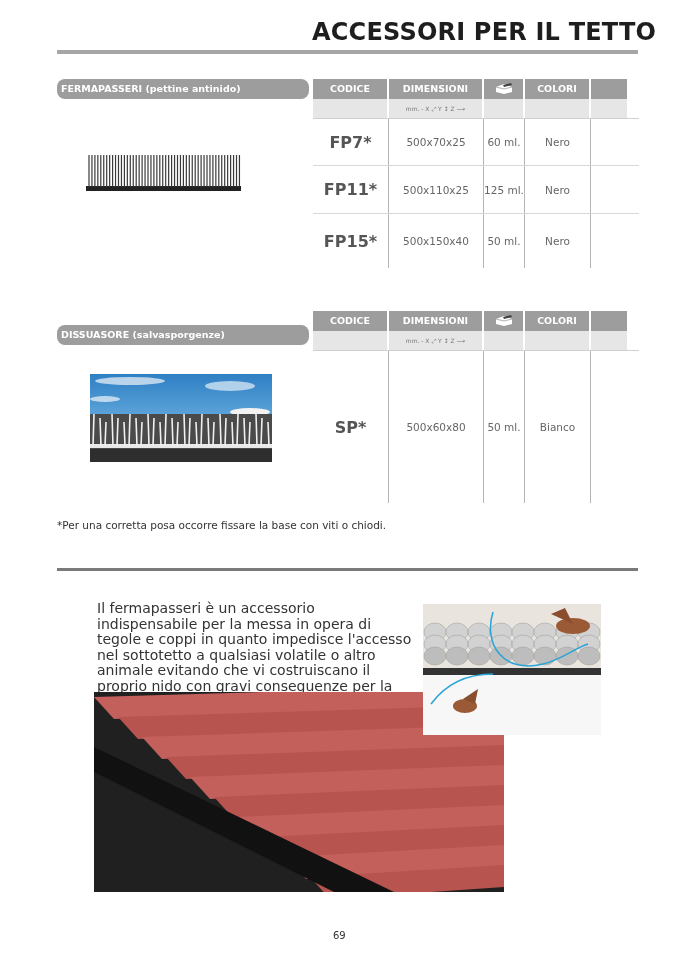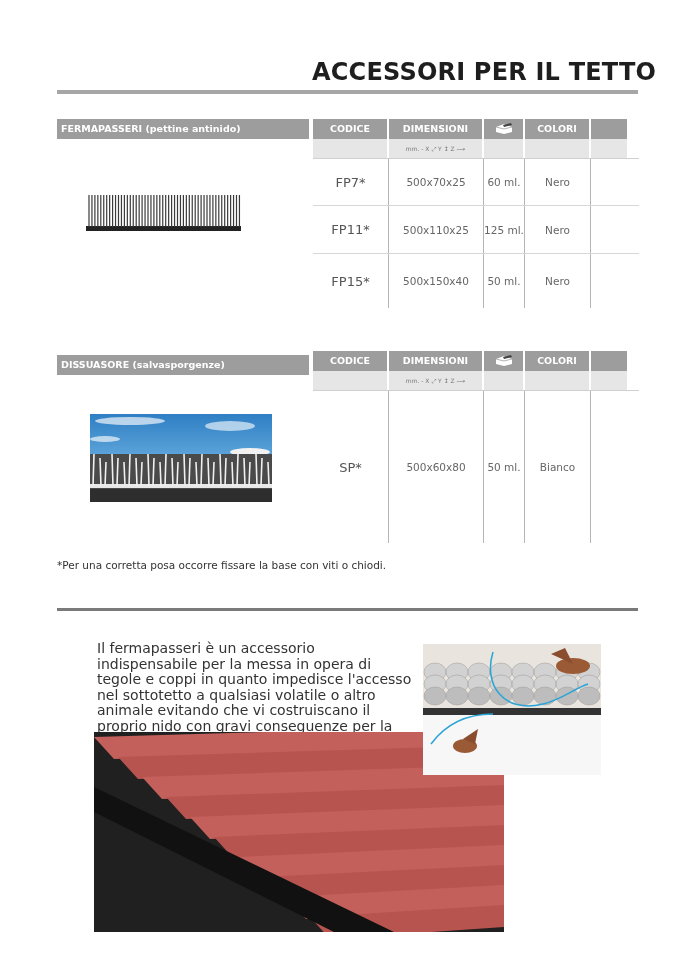--- a/index.html
+++ b/index.html
@@ -1,31 +1,31 @@
 <!DOCTYPE html>
 <html><head>
 <meta charset="utf-8">
 <style>
   html,body{margin:0;padding:0;background:#fff;}
   body{width:678px;height:959px;position:relative;overflow:hidden;font-family:"DejaVu Sans","Liberation Sans",sans-serif;color:#444;}
-  .abs{position:absolute;margin-top:40px;}
+  .abs{position:absolute;}
   .page-title{left:312px;top:18px;font-size:24px;font-weight:bold;color:#1e1e1e;letter-spacing:0.2px;white-space:nowrap;}
   .title-rule{left:57px;top:50px;width:581px;height:4px;background:#a6a6a6;}
 
-  .section-label{height:20px;background:#9d9d9d;color:#fff;font-size:9.5px;font-weight:bold;line-height:20px;padding-left:4px;box-sizing:border-box;}
+  .section-label{height:20px;background:#9d9d9d;color:#fff;font-size:9.5px;font-weight:bold;line-height:20px;padding-left:4px;box-sizing:border-box;border-radius:8px;}
   .tbl-head{display:flex;height:20px;}
   .tbl-head > div{background:#9d9d9d;color:#fff;font-size:9.5px;font-weight:bold;text-align:center;line-height:20px;box-sizing:border-box;border-right:2px solid #fff;}
   .tbl-sub{display:flex;height:19px;border-bottom:1px solid #d0d0d0;}
   .tbl-sub > div{background:#e6e6e6;font-size:6px;color:#777;text-align:center;line-height:19px;box-sizing:border-box;border-right:2px solid #fff;}
   .c1{width:76px;} .c2{width:95px;} .c3{width:41px;} .c4{width:66px;} .c5{width:36px;border-right:none !important;}
 
   .rows .row{display:flex;border-bottom:1px solid #d8d8d8;}
   .rows .row:last-child{border-bottom:none;}
   .rows .row > div{box-sizing:border-box;display:flex;align-items:center;justify-content:center;font-size:10.5px;color:#666;}
-  .rows .row > .c1{font-weight:normal;color:#555;font-size:13px;}
+  .rows .row > .c1{font-weight:bold;color:#555;font-size:16px;}
   .rows .row > .c1, .rows .row > .c2, .rows .row > .c3{border-right:1.5px solid #b5b5b5;}
   .rows .row > .c4{border-right:1.5px solid #b5b5b5;}
   .rows .row > .c5{border-right:none;}
 
   .box-icon{display:inline-block;position:relative;width:20px;height:13px;top:3px;}
   .footnote{left:57px;top:519px;font-size:10.5px;color:#333;white-space:nowrap;}
   .mid-rule{left:57px;top:568px;width:581px;height:3px;background:#7a7a7a;}
   .desc{left:97px;top:601px;width:315px;font-size:14px;line-height:15.5px;color:#333;}
   .page-num{left:333px;top:930px;font-size:10px;color:#333;}
 </style>
@@ -138,21 +138,21 @@
         <line x1="138.70000000000002" x2="138.70000000000002" y1="3" y2="35"></line>
         <line x1="141.65" x2="141.65" y1="3" y2="35"></line>
         <line x1="144.60000000000002" x2="144.60000000000002" y1="3" y2="35"></line>
         <line x1="147.55" x2="147.55" y1="3" y2="35"></line>
         <line x1="150.5" x2="150.5" y1="3" y2="35"></line>
         <line x1="153.45000000000002" x2="153.45000000000002" y1="3" y2="35"></line>
       </g>
   </svg>
 </div>
 
-<div class="abs section-label" style="left:57px;top:315px;width:252px;">DISSUASORE (salvasporgenze)</div>
+<div class="abs section-label" style="left:57px;top:325px;width:252px;">DISSUASORE (salvasporgenze)</div>
 
 <div class="abs" style="left:313px;top:311px;width:326px;">
   <div class="tbl-head">
     <div class="c1">CODICE</div>
     <div class="c2">DIMENSIONI</div>
     <div class="c3">
       <span class="box-icon">
         <svg width="20" height="13" viewBox="0 0 20 13">
             <path d="M2 5 L10 2 L18 5 L18 10 L10 12 L2 10 Z" fill="#fff"></path>
             <path d="M10 5 L18 3 L17 1 L9 3 Z" fill="#444"></path>

